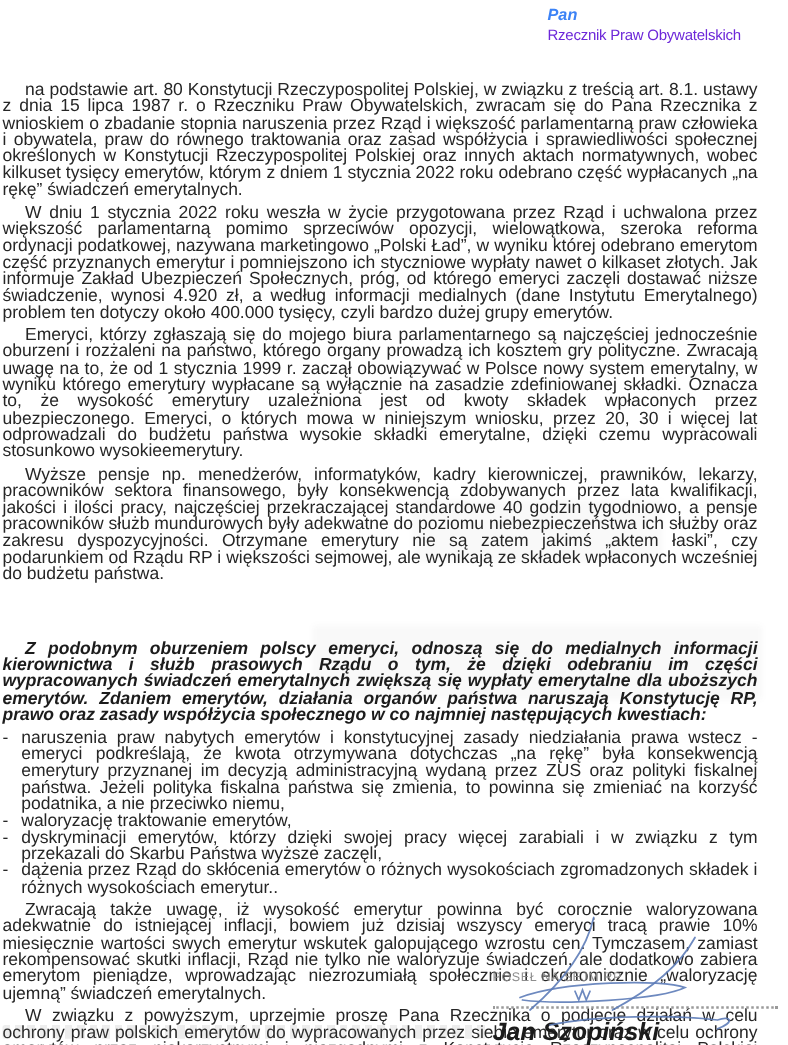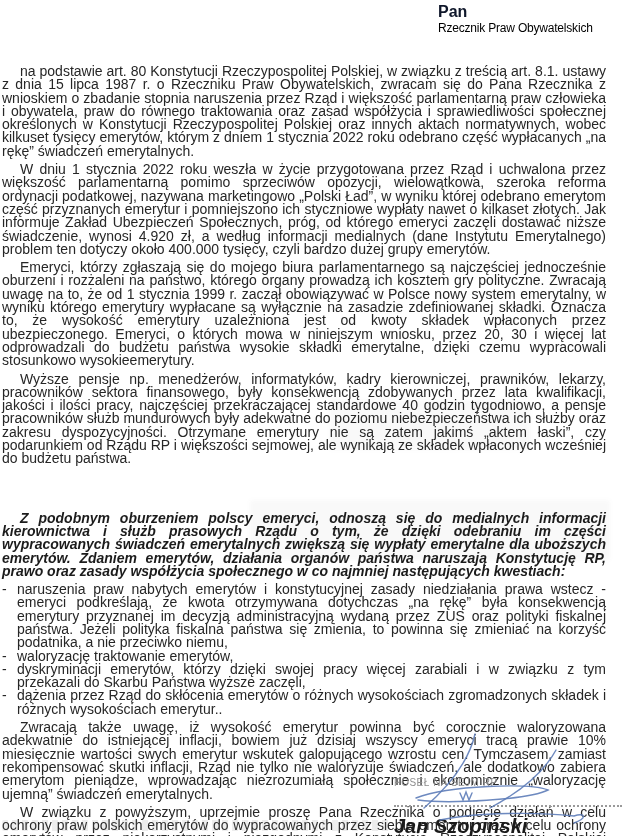--- a/index.html
+++ b/index.html
@@ -6,22 +6,22 @@
   .page {
     position:relative;
     width:630px; height:836px;
     background:#ffffff;
     overflow:hidden;
     font-family:"Liberation Sans", sans-serif;
     color:#262626;
   }
   
   .recipient { position:absolute; top:3px; left:438px; }
-  .recipient .r-bold { font-size:16px; font-weight:bold; color:#0f172a; line-height:17.5px; }
-  .recipient .r-sub  { font-size:12px; font-weight:normal; color:#000000; line-height:15px;
+  .recipient .r-bold { font-size:13px; font-weight:bold; color:#3b82f6; line-height:17.5px;font-style:italic; }
+  .recipient .r-sub  { font-size:12px; font-weight:normal; color:#6d28d9; line-height:15px;
                        font-stretch:condensed; letter-spacing:-0.2px; }
 
   
   .body {
     position:absolute; top:65px; left:2px; width:604px;
     font-size:14px; line-height:13.3px; text-align:justify;
   }
   .body p { margin:0 0 5px 0; text-indent:18px; }
   .body p.emph { font-weight:bold; font-style:italic; color:#1c1c1c;margin-top:46px; }
 

